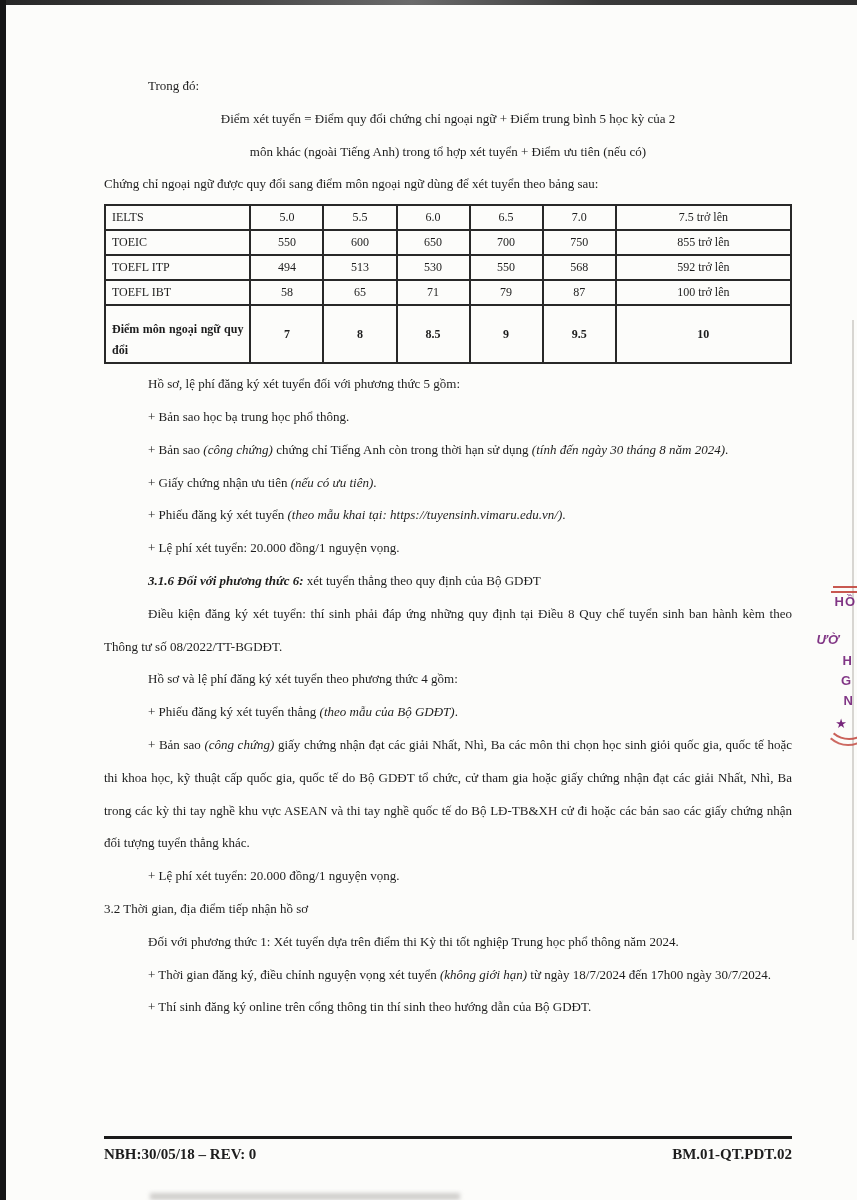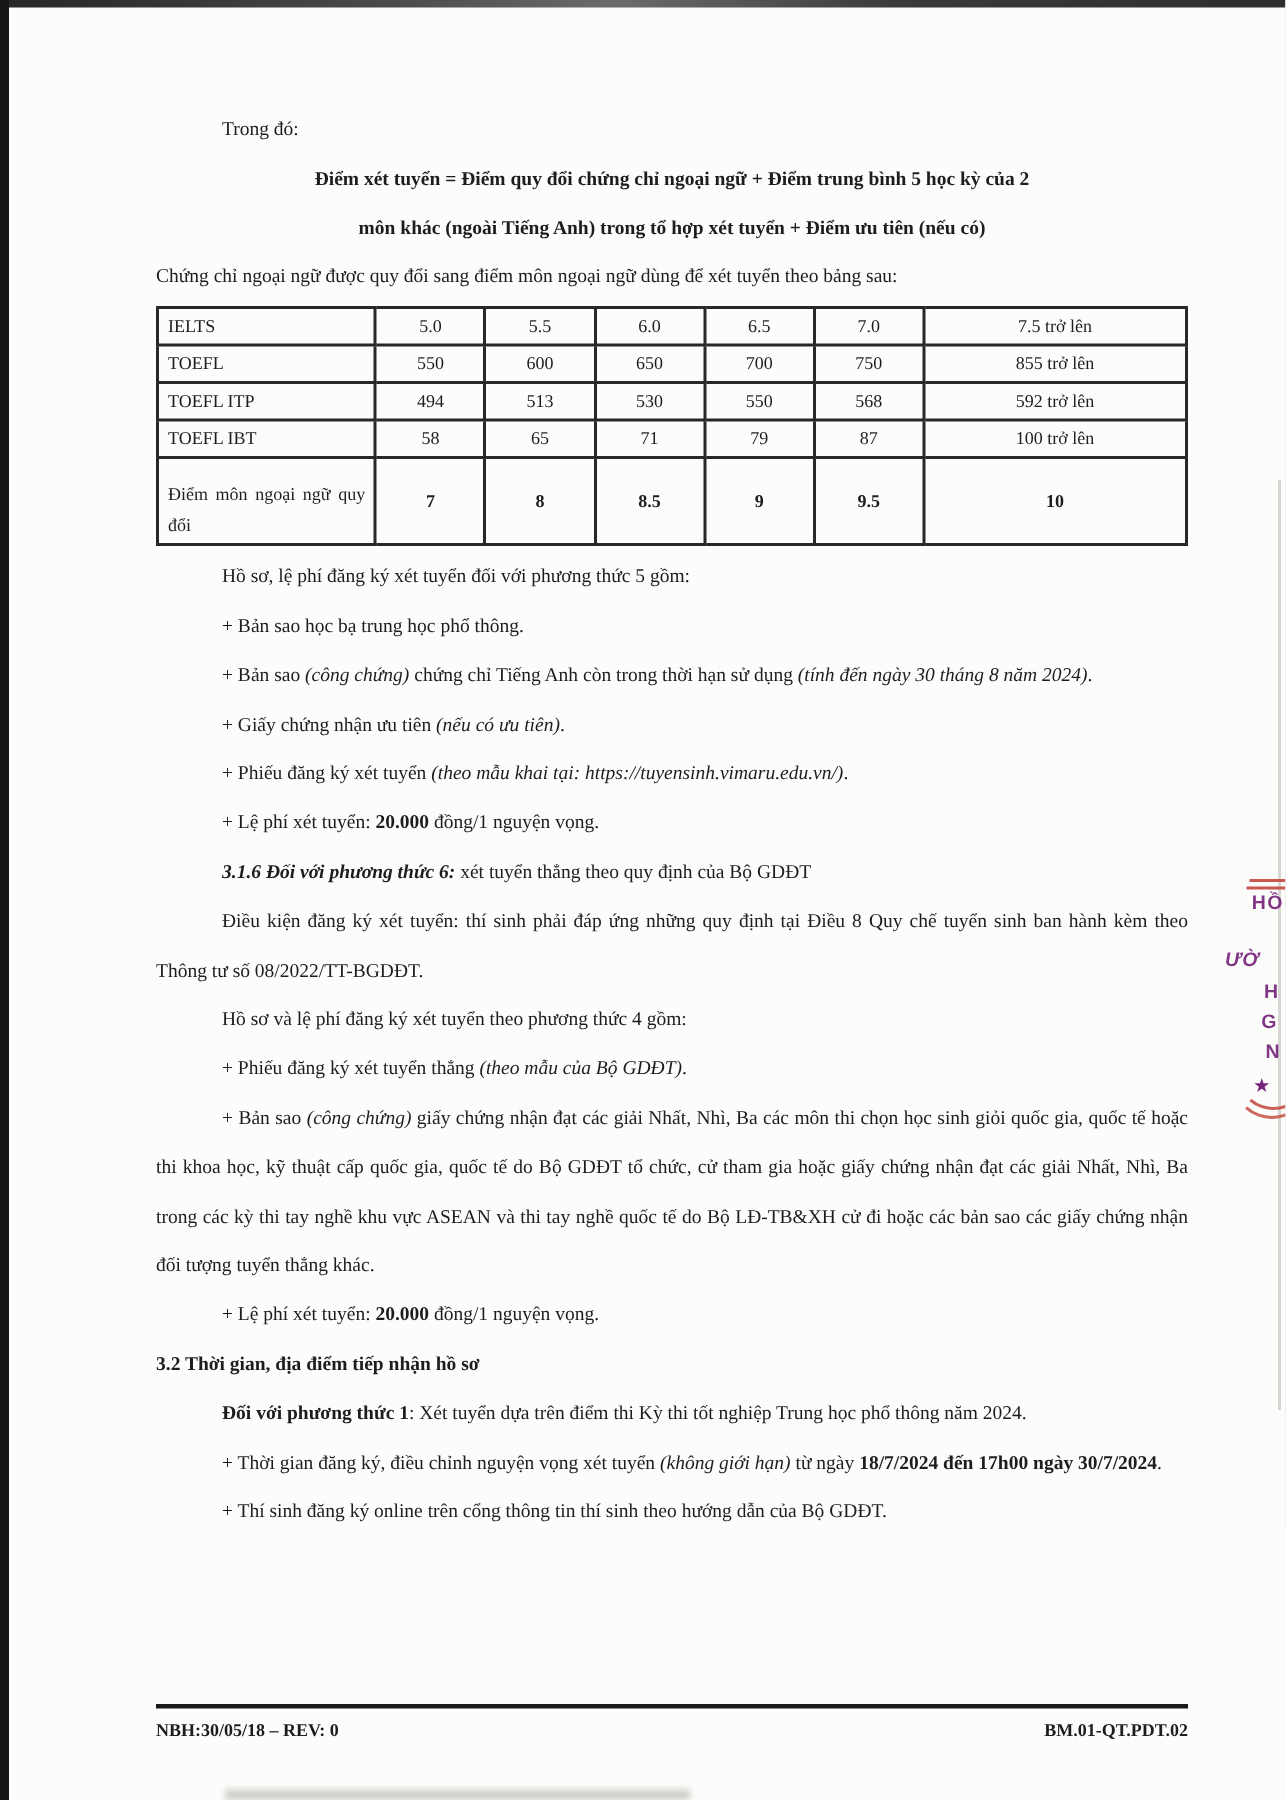--- a/index.html
+++ b/index.html
@@ -15,43 +15,43 @@
                 background:linear-gradient(to right,#262626 0%,#4a4a4a 30%,#6b6b6b 48%,#3a3a3a 70%,#2e2e2e 100%); }
   .edge-right-shade { position:absolute; right:3px; top:320px; width:2px; height:620px; background:#d8d6d2; }
   .smudge-bottom { position:absolute; left:150px; bottom:0px; width:310px; height:7px;
                    background:#b9b7b4; filter:blur(2px); opacity:.65; }
 
   .content { position:absolute; left:104px; top:70px; width:688px; }
 
   p, .line { margin:0; font-size:13px; line-height:32.8px; text-align:justify; }
   .ind    { text-indent:44px; }
   .center { text-align:center; }
-  .b  { font-weight:bold; }
+  .b  { font-weight:normal; }
   .it { font-style:italic; }
   .bi { font-weight:bold; font-style:italic; }
 
   table.conv { width:100%; border-collapse:collapse; margin:3px 0 4px 0; table-layout:fixed; }
   table.conv td {
     border:2px solid #282828; font-size:12px; line-height:21px;
     padding:0 6px; height:23px; overflow:hidden;
   }
   td.lbl { text-align:left; }
   td.num { text-align:center; padding:0 2px; }
   tr.last td { height:44px; }
-  tr.last td.lbl { font-weight:normal; text-align:justify; line-height:21px; padding-top:12px; }
+  tr.last td.lbl { font-weight:bold; text-align:justify; line-height:21px; padding-top:12px; }
   tr.last td.num { font-weight:bold; }
   col.c-label { width:21.2%; }
   col.c-num   { width:10.65%; }
   col.c-wide  { width:25.55%; }
 
   .footer {
     position:absolute; left:104px; width:688px; top:1136px;
     border-top:3px solid #1a1a1a; padding-top:7px;
     display:flex; justify-content:space-between;
-    font-weight:bold; font-size:12px;
+    font-weight:bold; font-size:15px;
     font-family:"Liberation Serif","DejaVu Serif",serif;
   }
 
   
   .stamp { position:absolute; right:0; top:584px; width:30px; height:172px; color:#701a75; }
   .s-line { position:absolute; background:#c2463d; height:2px; opacity:.9; }
   .s-l1 { right:0; top:2px;  width:24px; }
   .s-l2 { right:0; top:7px;  width:26px; }
   .s-txt { position:absolute; font-family:"Liberation Sans","DejaVu Sans",sans-serif;
            font-weight:bold; font-size:13px; line-height:13px; letter-spacing:1px; opacity:.88; }
@@ -99,21 +99,21 @@
         <tr>
           <td class="lbl">IELTS</td>
           <td class="num">5.0</td>
           <td class="num">5.5</td>
           <td class="num">6.0</td>
           <td class="num">6.5</td>
           <td class="num">7.0</td>
           <td class="num">7.5 trở lên</td>
         </tr>
         <tr>
-          <td class="lbl">TOEFL</td>
+          <td class="lbl">TOEIC</td>
           <td class="num">550</td>
           <td class="num">600</td>
           <td class="num">650</td>
           <td class="num">700</td>
           <td class="num">750</td>
           <td class="num">855 trở lên</td>
         </tr>
         <tr>
           <td class="lbl">TOEFL ITP</td>
           <td class="num">494</td>

